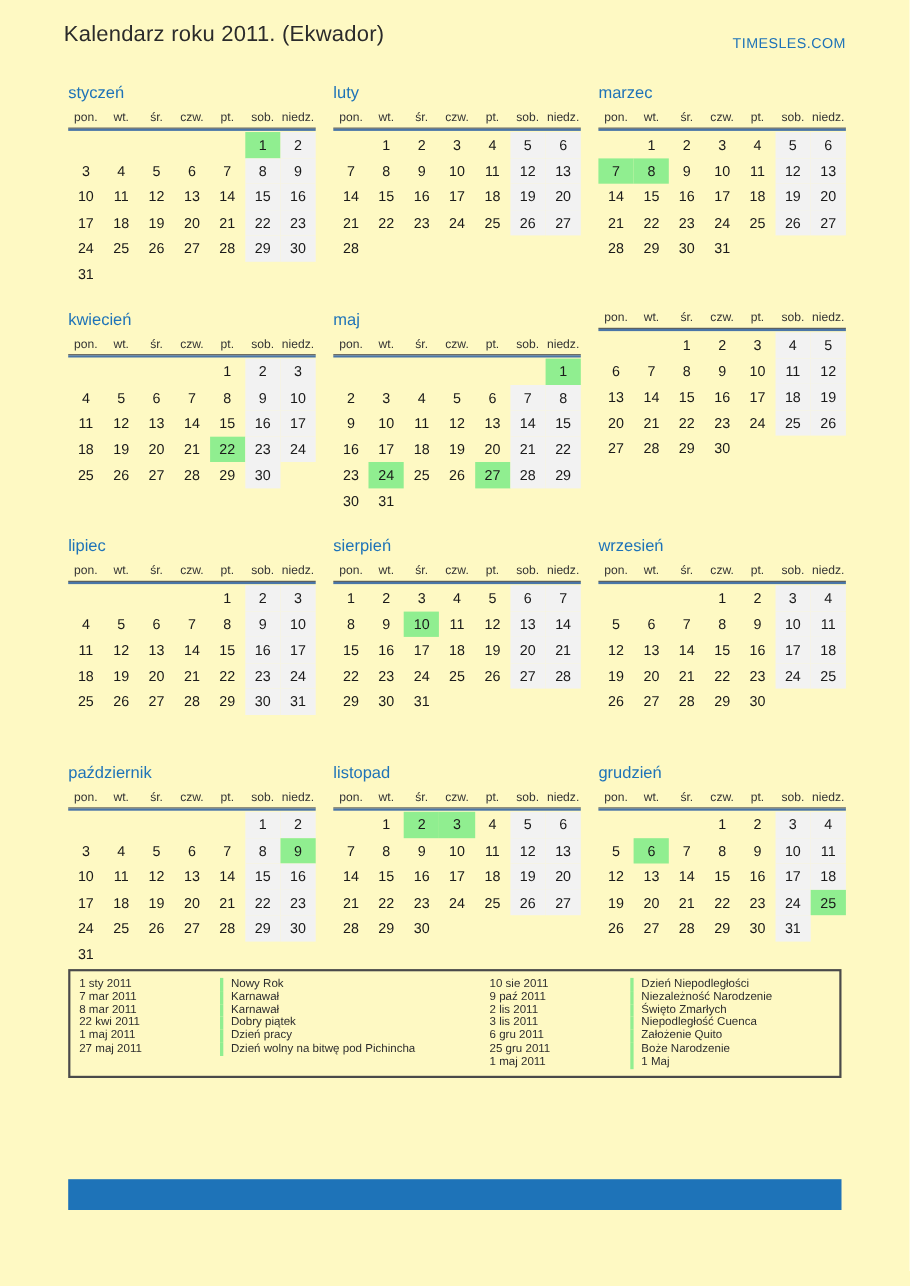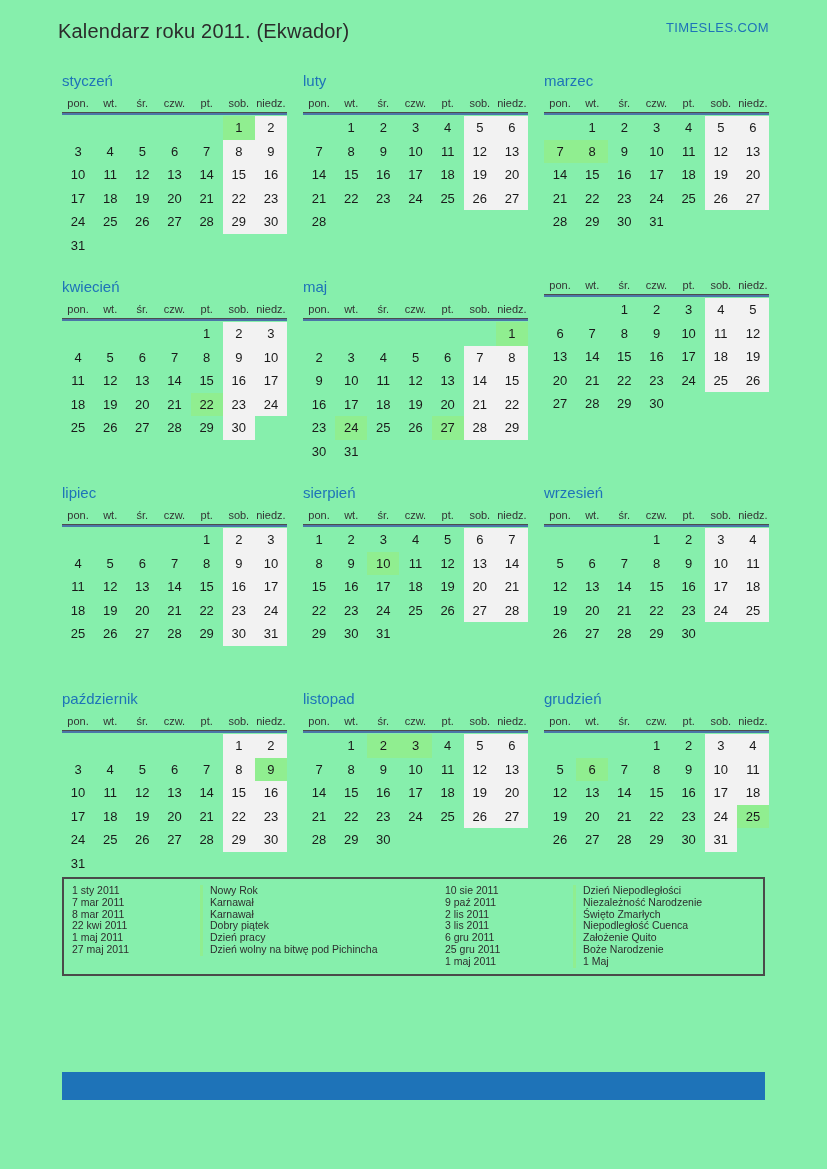--- a/index.html
+++ b/index.html
@@ -1,33 +1,33 @@
 <!DOCTYPE html>
 <html><head>
 <meta charset="utf-8">
 <style>
   * { box-sizing: border-box; }
   html, body { margin: 0; padding: 0; background: #fff; }
   .page {
     position: relative;
     width: 827px; height: 1169px;
-    background: #86efac;
+    background: #fef9c3;
     font-family: "Liberation Sans", sans-serif;
     overflow: hidden;
   }
   .header {
     display: flex; justify-content: space-between; align-items: flex-start;
     padding: 20px 58px 0 58px;
   }
   .page-title {
     font-size: 20px; color: #2b2b2b; font-weight: 400; letter-spacing: 0.2px;
     line-height: 23px;
   }
   .site-link {
-    font-size: 13px; color: #1e73b8; letter-spacing: 0.4px; margin-top: 0;
+    font-size: 13px; color: #1e73b8; letter-spacing: 0.4px; margin-top: 12px;
     cursor: pointer;
   }
   .months {
     margin: 28px 0 0 62px;
     width: 707px;
     display: grid;
     grid-template-columns: repeat(3, 225px);
     column-gap: 16px;
     row-gap: 20px;
   }

